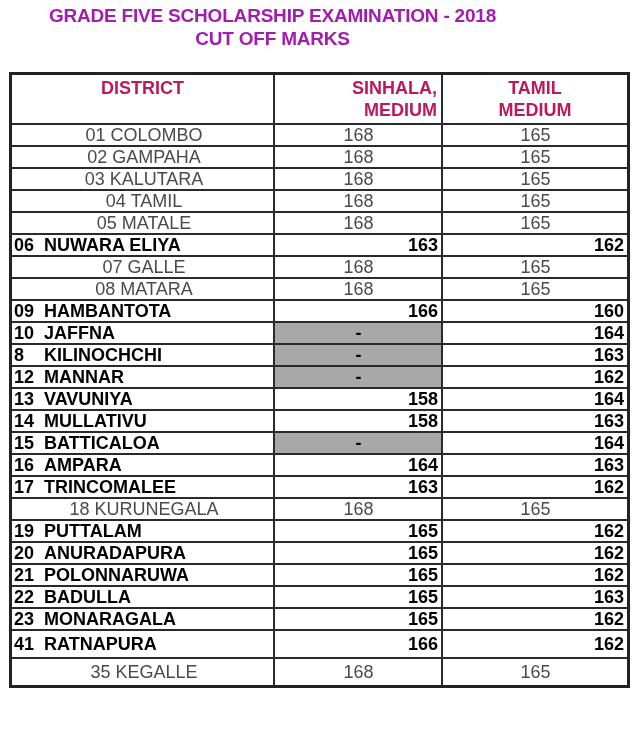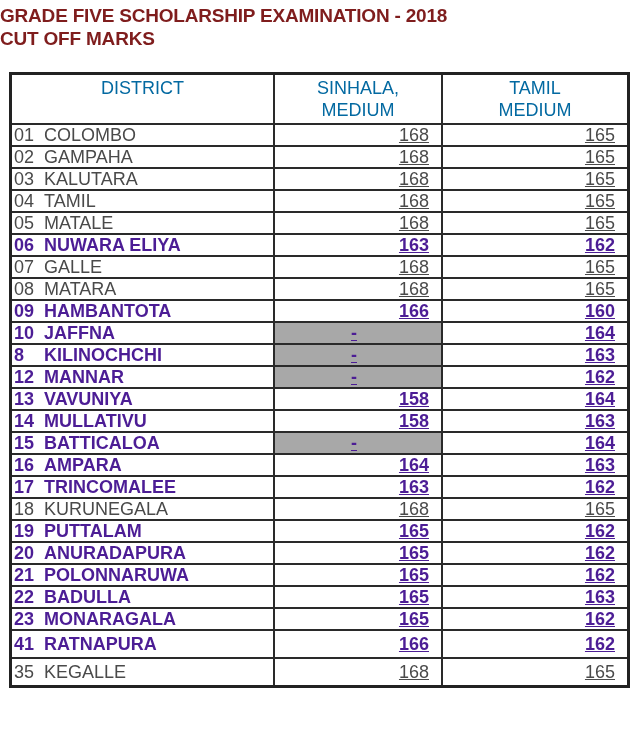--- a/index.html
+++ b/index.html
@@ -1,32 +1,32 @@
 <!DOCTYPE html>
 <html><head>
 <meta charset="utf-8">
 <style>
   html, body { margin: 0; padding: 0; background: #ffffff; }
   body { width: 640px; height: 751px; position: relative; overflow: hidden;
          font-family: "Liberation Sans", sans-serif; color: #1e1e1e; }
-  .title { position: absolute; left: 0; width: 545px; 
-           font-weight: bold; font-size: 19px; color: #7f1d1d; letter-spacing: -0.2px; }
+  .title { position: absolute; left: 0; width: 545px; text-align: center;
+           font-weight: bold; font-size: 19px; color: #a21caf; letter-spacing: -0.2px; }
   .t1 { top: 5px; }
   .t2 { top: 28px; }
   table { position: absolute; left: 9px; top: 72px; width: 621px;
           border-collapse: collapse; border: 3px solid #222; }
   th, td { border: 2px solid #2a2a2a; padding: 0 4px; font-size: 18px; }
-  th { font-weight: normal; font-size: 18px; color: #0369a1; height: 46px; vertical-align: top; padding-top: 2px; line-height: 22px; }
+  th { font-weight: bold; font-size: 18px; color: #be185d; height: 46px; vertical-align: top; padding-top: 2px; line-height: 22px; }
   th.c1 { width: 253px; }
-  th.c2 { width: 158px; }
+  th.c2 { width: 158px; text-align: right; }
   td { height: 20px; line-height: 20px; }
-  td.num { text-align: right; padding-right: 12px; text-decoration: underline; }
+  td.num { text-align: right; padding-right: 3px; }
   td.name { padding-left: 2px; }
-  tr.bold td { font-weight: bold; color: #4c1d95; margin-left: 32px; }
-  tr.normal td { color: #4a4a4a; font-weight: normal; }
+  tr.bold td { font-weight: bold; color: #000000; margin-left: 32px; }
+  tr.normal td { color: #4a4a4a; font-weight: normal; text-align: center; }
   tr.tall td { height: 26px; }
   td.na { background: #a8a8a8; text-align: center; font-weight: bold; }
   .code { display: inline-block; width: 30px; }
 </style>
 </head>
 <body>
 
 <div class="title t1">GRADE FIVE SCHOLARSHIP EXAMINATION - 2018</div>
 <div class="title t2">CUT OFF MARKS</div>
 

